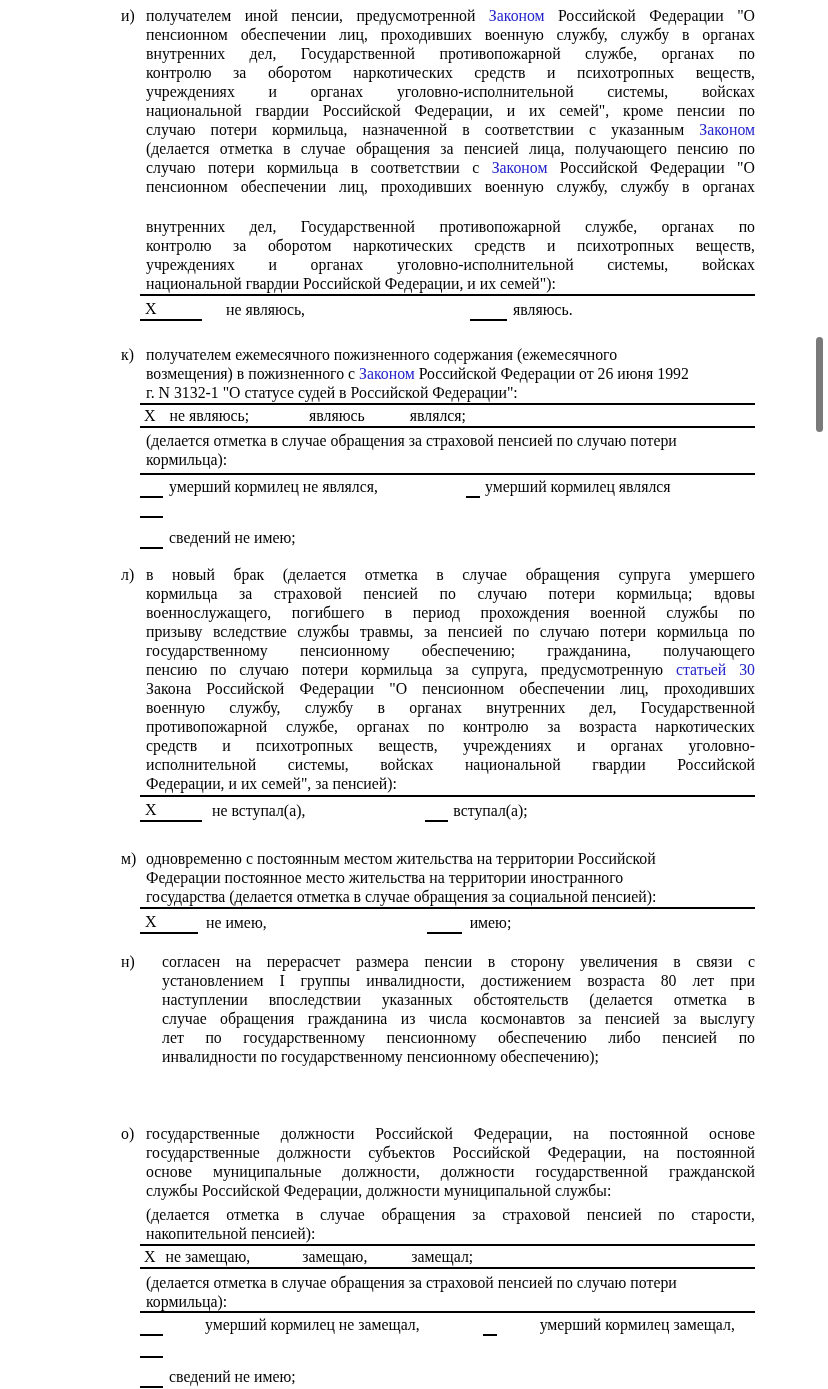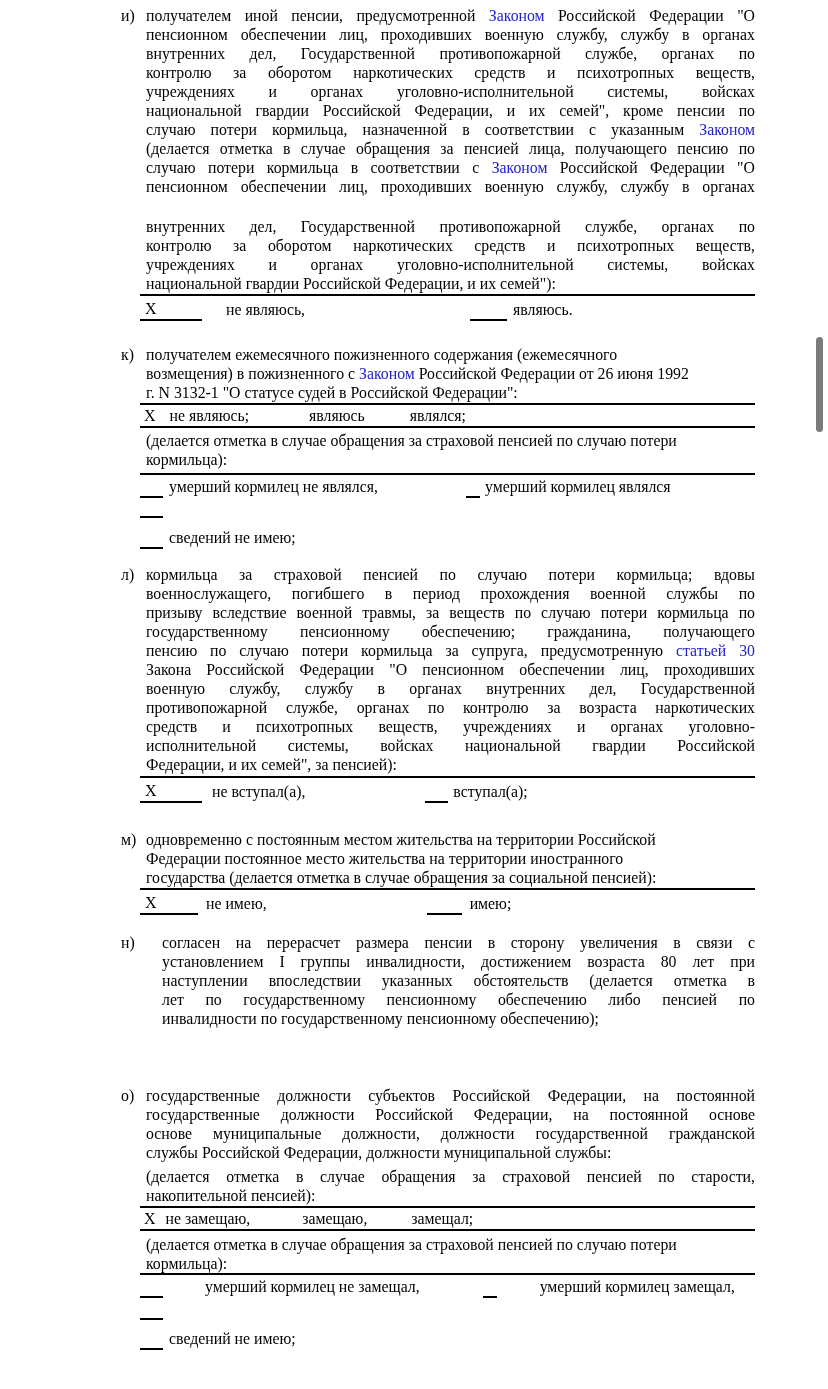--- a/index.html
+++ b/index.html
@@ -99,23 +99,24 @@
         </div>
         <div class="row" style="margin-top: 7px; height: 24px;">
           <span class="cell" style="width: 23px;"></span>
           <span class="sp" style="width: 6px;"></span>
           <span class="rlabel">сведений не имею;</span>
         </div>
       </div>
       <div class="section" style="margin-top: 16px;">
         <div class="sec-label">л)</div>
         <div class="para">
+          <div class="line j"><span>в новый брак (делается отметка в случае обращения супруга умершего</span></div>
           <div class="line j"><span>кормильца за страховой пенсией по случаю потери кормильца; вдовы</span></div>
           <div class="line j"><span>военнослужащего, погибшего в период прохождения военной службы по</span></div>
-          <div class="line j"><span>призыву вследствие военной травмы, за веществ по случаю потери кормильца по</span></div>
+          <div class="line j"><span>призыву вследствие службы травмы, за пенсией по случаю потери кормильца по</span></div>
           <div class="line j"><span>государственному пенсионному обеспечению; гражданина, получающего</span></div>
           <div class="line j"><span>пенсию по случаю потери кормильца за супруга, предусмотренную </span><span class="link" style="color: rgb(34, 34, 204);">статьей 30</span></div>
           <div class="line j"><span>Закона Российской Федерации "О пенсионном обеспечении лиц, проходивших</span></div>
           <div class="line j"><span>военную службу, службу в органах внутренних дел, Государственной</span></div>
           <div class="line j"><span>противопожарной службе, органах по контролю за возраста наркотических</span></div>
           <div class="line j"><span>средств и психотропных веществ, учреждениях и органах уголовно-</span></div>
           <div class="line j"><span>исполнительной системы, войсках национальной гвардии Российской</span></div>
           <div class="line"><span>Федерации, и их семей", за пенсией):</span></div>
         </div>
         <div class="row rt" style="margin-top: 2px; height: 27px;">
@@ -144,29 +145,30 @@
           <span class="sp" style="width: 8px;"></span>
           <span class="rlabel">имею;</span>
         </div>
       </div>
       <div class="section indent-more" style="margin-top: 18px;">
         <div class="sec-label">н)</div>
         <div class="para">
           <div class="line j"><span>согласен на перерасчет размера пенсии в сторону увеличения в связи с</span></div>
           <div class="line j"><span>установлением I группы инвалидности, достижением возраста 80 лет при</span></div>
           <div class="line j"><span>наступлении впоследствии указанных обстоятельств (делается отметка в</span></div>
+          <div class="line j"><span>случае обращения гражданина из числа космонавтов за пенсией за выслугу</span></div>
           <div class="line j"><span>лет по государственному пенсионному обеспечению либо пенсией по</span></div>
           <div class="line"><span>инвалидности по государственному пенсионному обеспечению);</span></div>
         </div>
       </div>
       <div class="section" style="margin-top: 58px;">
         <div class="sec-label">о)</div>
         <div class="para">
+          <div class="line j"><span>государственные должности Российской Федерации, на постоянной основе</span></div>
           <div class="line j"><span>государственные должности субъектов Российской Федерации, на постоянной</span></div>
-          <div class="line j"><span>государственные должности Российской Федерации, на постоянной основе</span></div>
           <div class="line j"><span>основе муниципальные должности, должности государственной гражданской</span></div>
           <div class="line"><span>службы Российской Федерации, должности муниципальной службы:</span></div>
         </div>
         <div class="para" style="margin-top: 5px;">
           <div class="line j"><span>(делается отметка в случае обращения за страховой пенсией по старости,</span></div>
           <div class="line"><span>накопительной пенсией):</span></div>
         </div>
         <div class="row rt rb vcenter" style="margin-top: 1px; height: 25px;">
           <span class="rlabel xm">X</span>
           <span class="sp" style="width: 10px;"></span>

